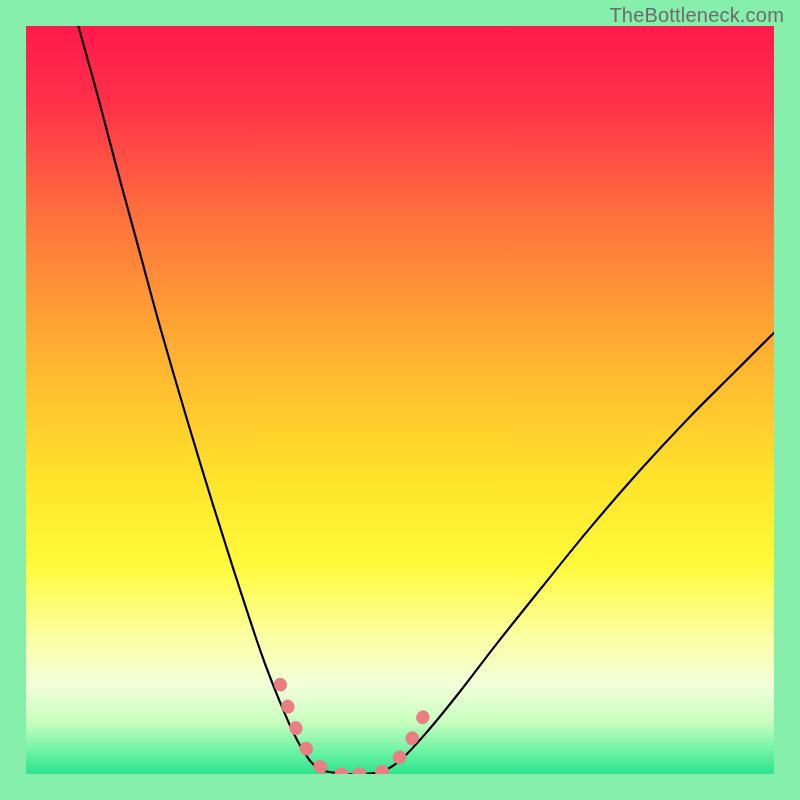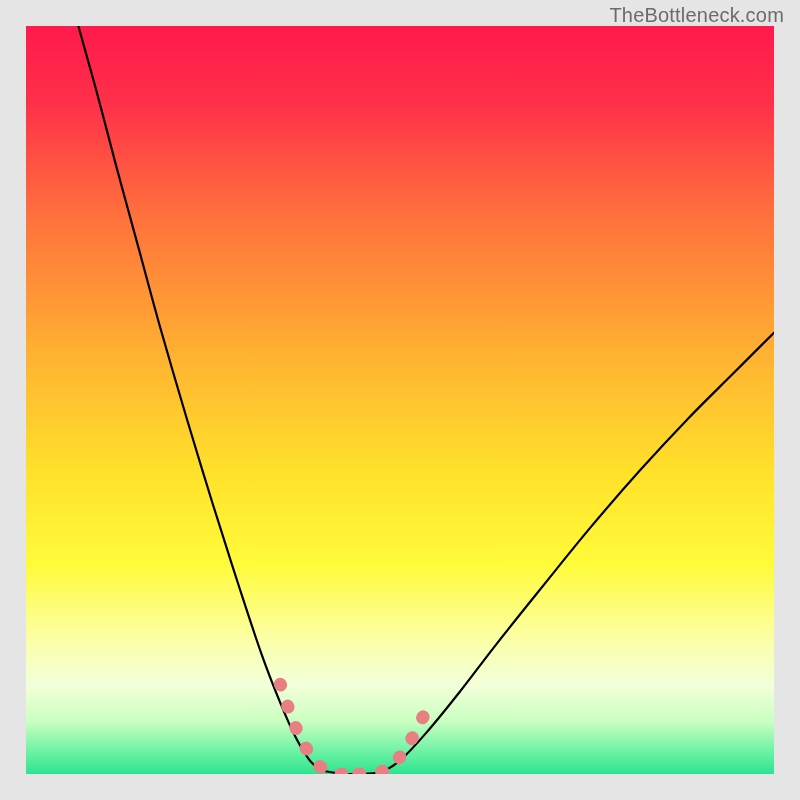--- a/index.html
+++ b/index.html
@@ -9,21 +9,21 @@
     height: 800px;
     overflow: hidden;
     background: #000;
     font-family: Arial, Helvetica, sans-serif;
   }
   .frame {
     position: absolute;
     top: 0; left: 0;
     width: 800px;
     height: 800px;
-    background: #e5e5e5;
+    background: #86efac;
   }
   .plot-area {
     position: absolute;
     top: 26px;
     left: 26px;
     width: 748px;
     height: 748px;
     overflow: hidden;
   }
   .gradient {

